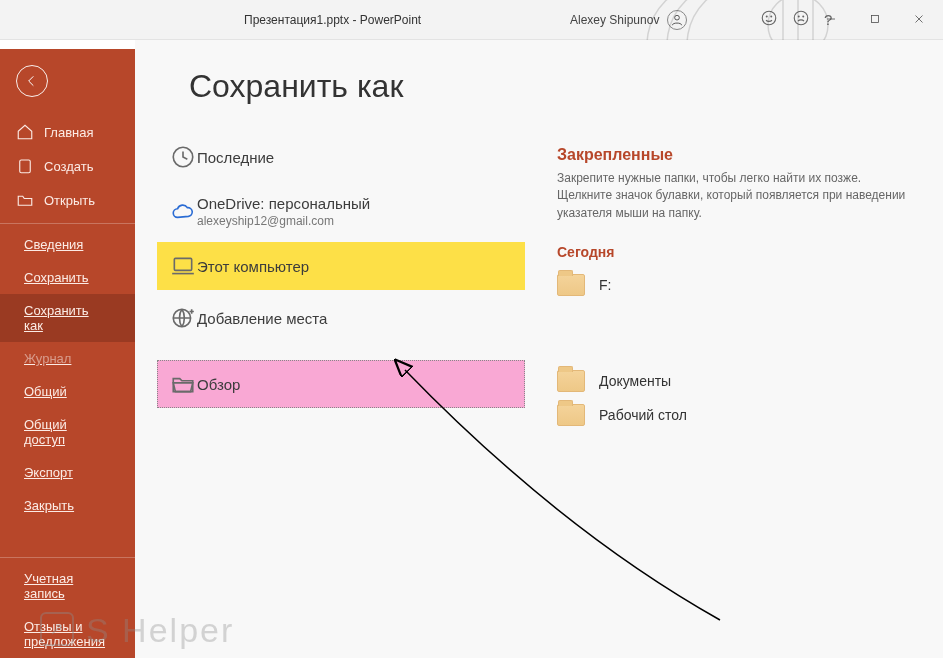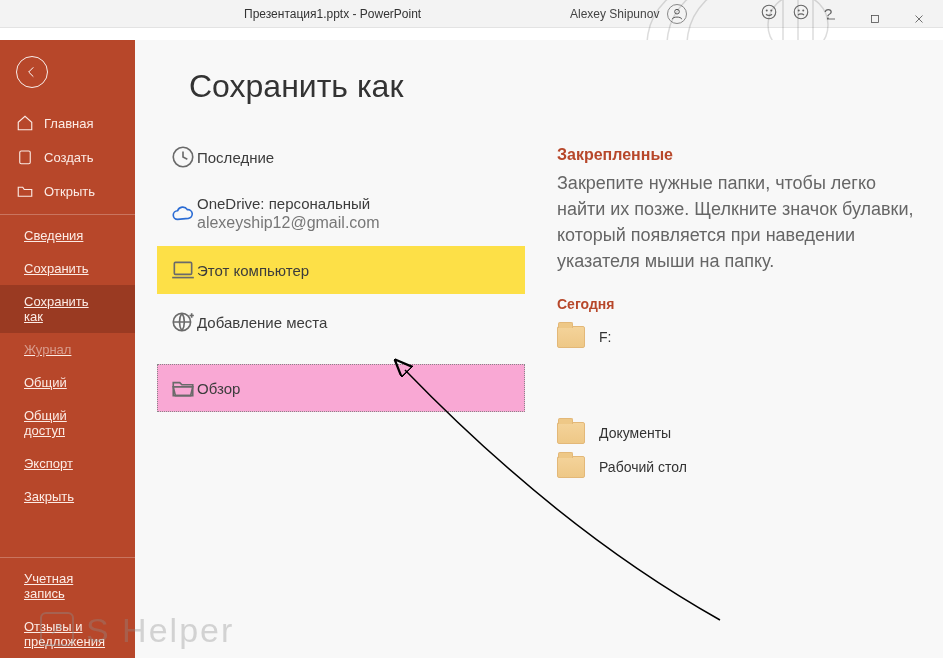--- a/index.html
+++ b/index.html
@@ -1,41 +1,41 @@
 <!DOCTYPE html>
 <html><head>
 <meta charset="utf-8">
 <style>
   * { box-sizing: border-box; margin: 0; padding: 0; font-family: "Segoe UI", Arial, sans-serif; }
   body { background: #fff; width: 943px; height: 658px; overflow: hidden; position: relative; }
 
   
   .titlebar {
-    height: 28px;
+    height: 40px;
     background: #f3f3f3;
     display: flex;
     align-items: center;
     padding: 0 4px;
     font-size: 12px;
     color: #444;
     border-bottom: 1px solid #e3e3e3;
     position: relative;
   }
   .titlebar .doc-title { margin-left: 240px; color: #333; }
   .titlebar .win-controls { position: absolute; right: 2px; top: 0; display: flex; }
   .titlebar .win-controls button, .titlebar .face-btn { width: 44px; height: 40px; background: transparent; border: none; font-size: 14px; color: #444; cursor: default; }
   .titlebar .userblock { position: absolute; left: 570px; display: flex; align-items: center; gap: 8px; }
   .titlebar .avatar { width: 20px; height: 20px; border-radius: 50%; border: 1px solid #888; display:inline-flex; align-items:center; justify-content:center; }
   .titlebar .react-icons { position: absolute; left: 760px; display: flex; gap: 14px; align-items:center; }
   .titlebar .react-icons span { font-size: 15px; color: #666; }
 
   
   .sidebar {
     position: absolute;
-    top: 40px;
+    top: 49px;
     left: 0;
     bottom: 0;
     width: 135px;
     background: #b7472a;
     color: #fff;
     font-size: 13px;
     display: flex;
     flex-direction: column;
     padding-top: 8px;
   }
@@ -64,27 +64,27 @@
   }
   .left-col { width: 390px; padding-top: 0; }
   .locations { padding: 0 0 0 22px; }
   .loc-item {
     display: flex; align-items: center; padding: 10px 12px; margin: 4px 0;
     color: #3c3c3c; font-size: 15px;
     cursor: default;
   }
   .loc-item .icn { width: 28px; height: 28px; color: #6a6a6a; flex-shrink: 0; display:flex; align-items:center; justify-content:center; }
   .loc-item .texts { display:flex; flex-direction:column; }
-  .loc-item .sub { font-size: 16px; color: #777; margin-top: 2px; }
+  .loc-item .sub { font-size: 12px; color: #777; margin-top: 2px; }
   .loc-item.selected { background: #fde047; }
   .loc-item.hover { background: #f9a8d4; border: 1px dotted #888; padding: 9px 11px; }
 
   .right-col { flex: 1; padding: 14px 24px 0 32px; }
   .pinned-hdr { color: #b7472a; font-size: 16px; font-weight: 600; margin-bottom: 6px; }
-  .pinned-desc { color: #666; font-size: 18px; line-height: 1.45; max-width: 360px; }
+  .pinned-desc { color: #666; font-size: 12px; line-height: 1.45; max-width: 360px; }
   .section-hdr { color: #b7472a; font-size: 14px; font-weight: 600; margin: 22px 0 8px 0; }
   .folder-row { display:flex; align-items:center; gap: 14px; padding: 6px 0; color: #333; font-size: 14px; }
   .folder-row .ficon { width: 28px; height: 22px; background: linear-gradient(#f4d39a,#eec887); border: 1px solid #e3b878; position:relative; border-radius: 2px; }
   .folder-row .ficon:before { content:""; position:absolute; top:-5px; left:0; width:13px; height:5px; background:#eec887; border:1px solid #e3b878; border-bottom:none; border-radius:2px 2px 0 0; }
 
   .gap-block { height: 62px; }
 
   
   .header-pattern { position:absolute; top:0; right:80px; width:220px; height:60px; opacity:.18; pointer-events:none; overflow:hidden; }
 

